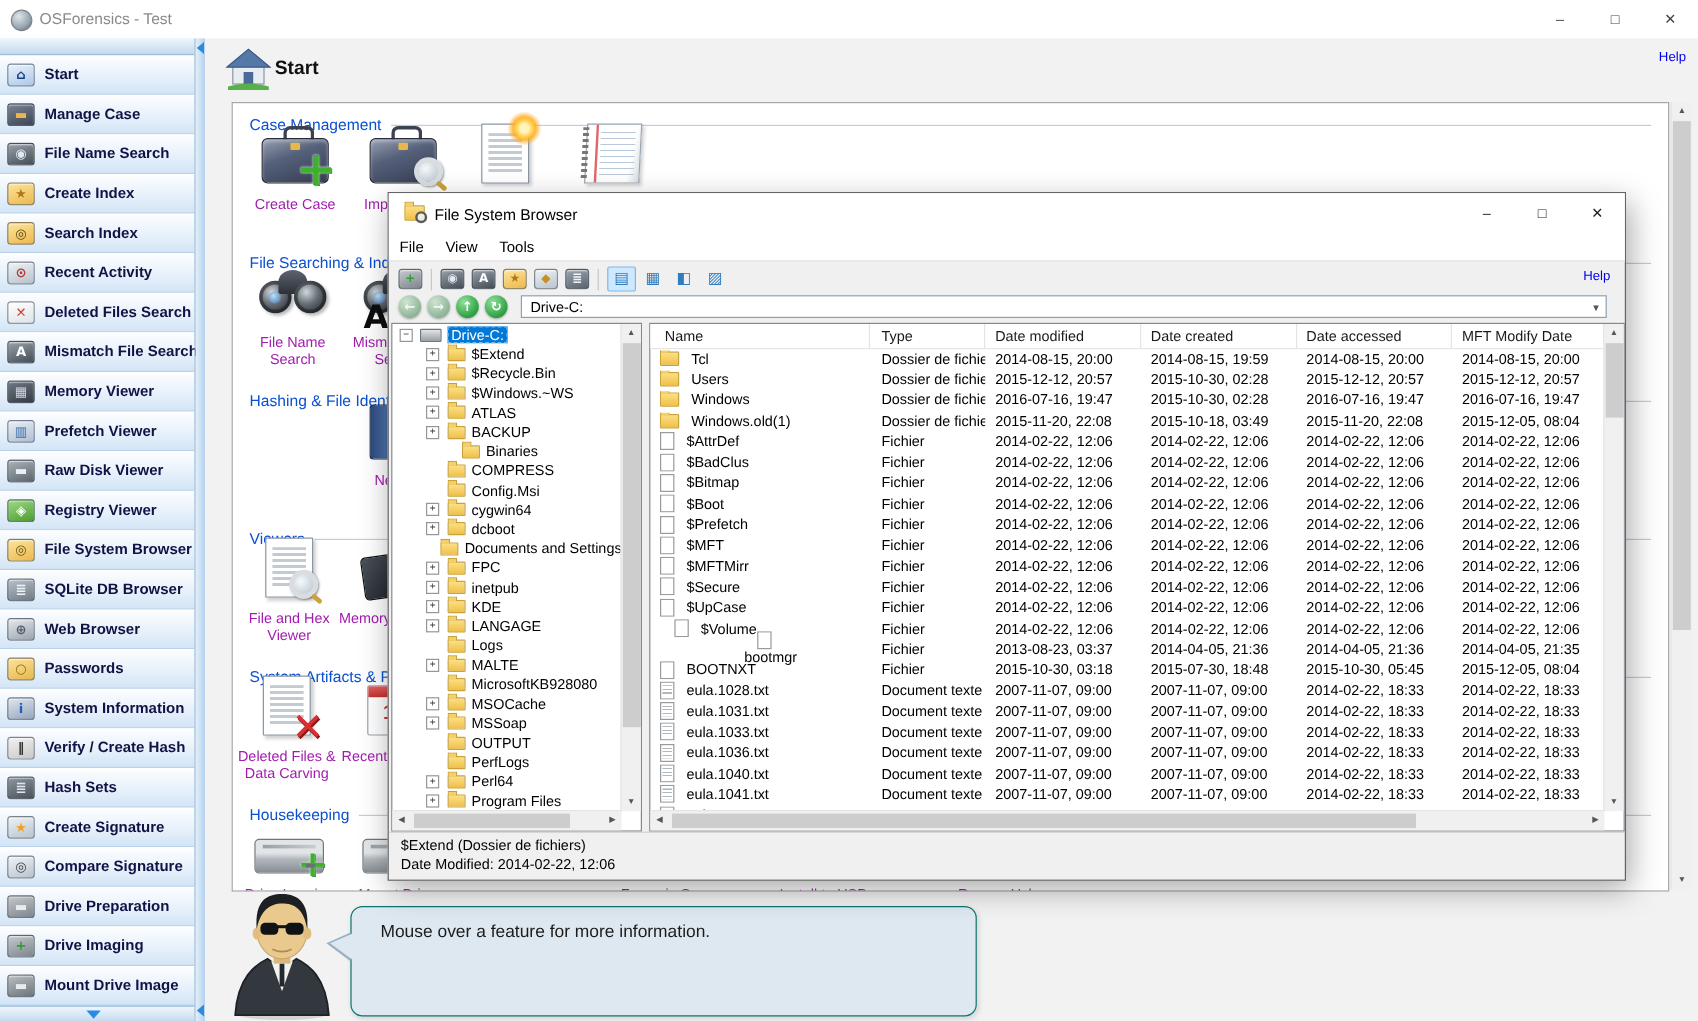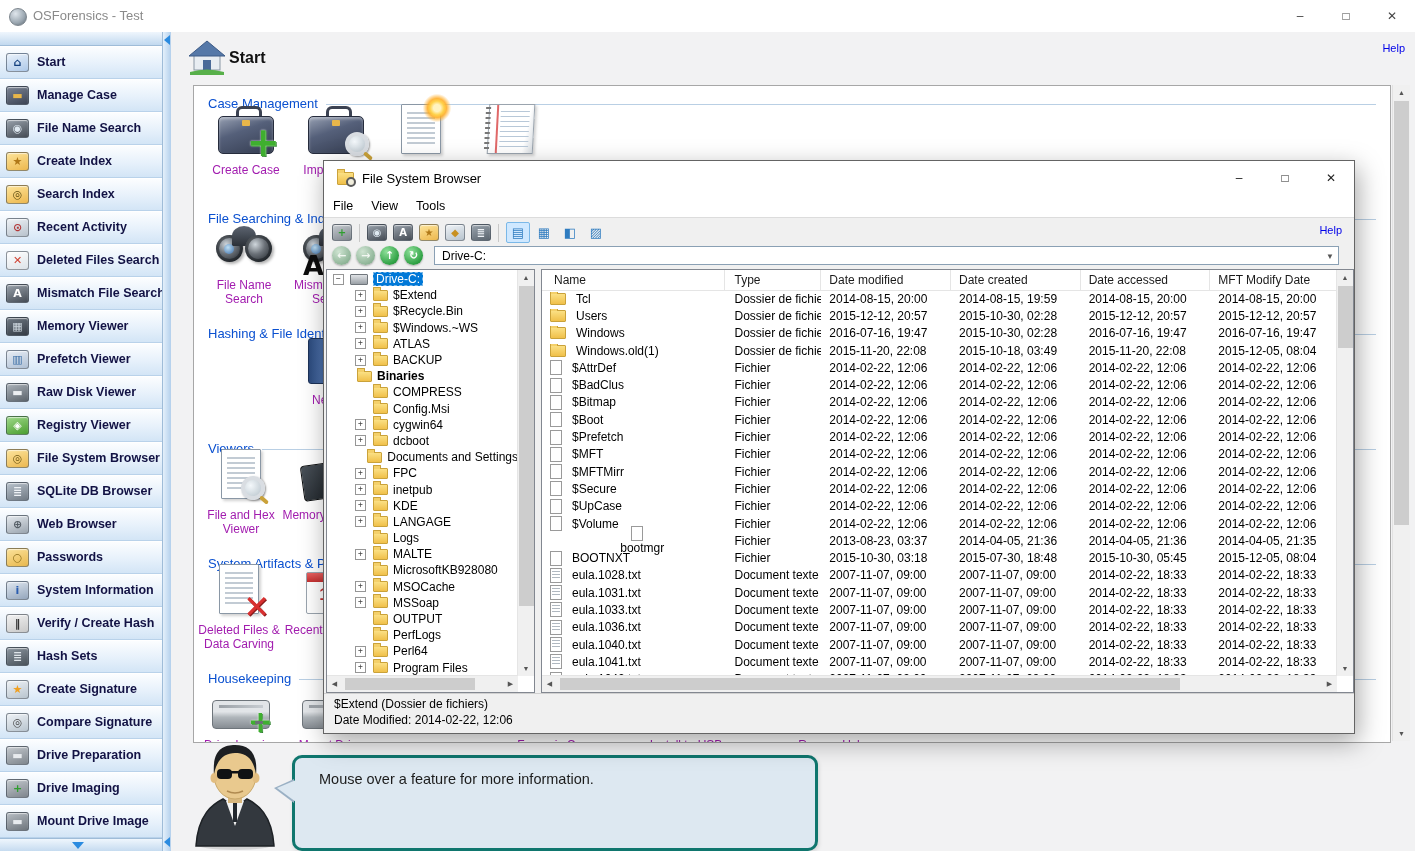--- a/index.html
+++ b/index.html
@@ -152,21 +152,21 @@
   .i-file{display:inline-block;width:10px;height:13px;background:#fff;border:1px solid #9a9a9a;position:relative;flex:0 0 auto;}
   .i-file.txt:before{content:'';position:absolute;left:1px;right:1px;top:2px;bottom:2px;
         background:repeating-linear-gradient(180deg,#b0b8c0 0 1px,transparent 1px 3px);}
   .lrow .i-folder{width:14px;height:10px;flex:0 0 auto;}
   
   .dlg-status{position:absolute;left:0;top:532px;width:100%;height:40px;border-top:1px solid #d0d0d0;}
   .st-line{position:absolute;left:10px;font-size:12px;color:#000;white-space:nowrap;}
   
   .mascot{position:absolute;left:183px;top:742px;z-index:5;}
   .bubble{position:absolute;left:292px;top:755px;width:520px;height:90px;background:#dde8f1;
-          border:3px solid #0f766e;border-radius:10px;z-index:4;box-shadow:1px 2px 4px rgba(0,0,0,.12);}
+          border:1px solid #0f766e;border-radius:10px;z-index:4;box-shadow:1px 2px 4px rgba(0,0,0,.12);}
   .bubble:before{content:'';position:absolute;left:-18px;top:22px;width:0;height:0;
           border-top:8px solid transparent;border-bottom:14px solid transparent;border-right:19px solid #dde8f1;}
   .bubble:after{content:'';position:absolute;left:-21px;top:21px;width:0;height:0;
           border-top:9px solid transparent;border-bottom:15px solid transparent;border-right:20px solid #9ab0c4;z-index:-1;}
   .bubble-text{position:absolute;left:24px;top:13px;font-size:14.5px;color:#1c1c1c;}
 </style>
 </head>
 <body>
 
 <div class="titlebar">
@@ -500,21 +500,21 @@
         <div class="tree-row" style="padding-left: 28px;">
           <span class="expbox">+</span>
           <span class="i-folder" style="margin-left: 7px;"></span>
           <span class="tr-label">ATLAS</span>
         </div>
         <div class="tree-row" style="padding-left: 28px;">
           <span class="expbox">+</span>
           <span class="i-folder" style="margin-left: 7px;"></span>
           <span class="tr-label">BACKUP</span>
         </div>
-        <div class="tree-row" style="padding-left: 12px; font-weight: bold;">
+        <div class="tree-row" style="padding-left: 40px;">
           <span style="width: 11px; display: inline-block;"></span>
           <span class="i-folder" style="margin-left: 7px;"></span>
           <span class="tr-label">Binaries</span>
         </div>
         <div class="tree-row" style="padding-left: 28px;">
           <span style="width: 11px; display: inline-block;"></span>
           <span class="i-folder" style="margin-left: 7px;"></span>
           <span class="tr-label">COMPRESS</span>
         </div>
         <div class="tree-row" style="padding-left: 28px;">
@@ -763,21 +763,21 @@
             <span class="i-file"></span>
             <span style="margin-left: 10px;">$UpCase</span>
           </span>
           <span class="lcell" style="width: 97px; padding-left: 10px;">Fichier</span>
           <span class="lcell" style="width: 130px; padding-left: 8px;">2014-02-22, 12:06</span>
           <span class="lcell" style="width: 130px; padding-left: 8px;">2014-02-22, 12:06</span>
           <span class="lcell" style="width: 130px; padding-left: 8px;">2014-02-22, 12:06</span>
           <span class="lcell" style="width: 127px; padding-left: 8px;">2014-02-22, 12:06</span>
         </div>
         <div class="lrow">
-          <span class="lcell" style="width: 183px; padding-left: 8px;">
+          <span class="lcell" style="width: 183px; padding-left: 20px;">
             <span class="i-file"></span>
             <span style="margin-left: 10px;">$Volume</span>
           </span>
           <span class="lcell" style="width: 97px; padding-left: 10px;">Fichier</span>
           <span class="lcell" style="width: 130px; padding-left: 8px;">2014-02-22, 12:06</span>
           <span class="lcell" style="width: 130px; padding-left: 8px;">2014-02-22, 12:06</span>
           <span class="lcell" style="width: 130px; padding-left: 8px;">2014-02-22, 12:06</span>
           <span class="lcell" style="width: 127px; padding-left: 8px;">2014-02-22, 12:06</span>
         </div>
         <div class="lrow">

